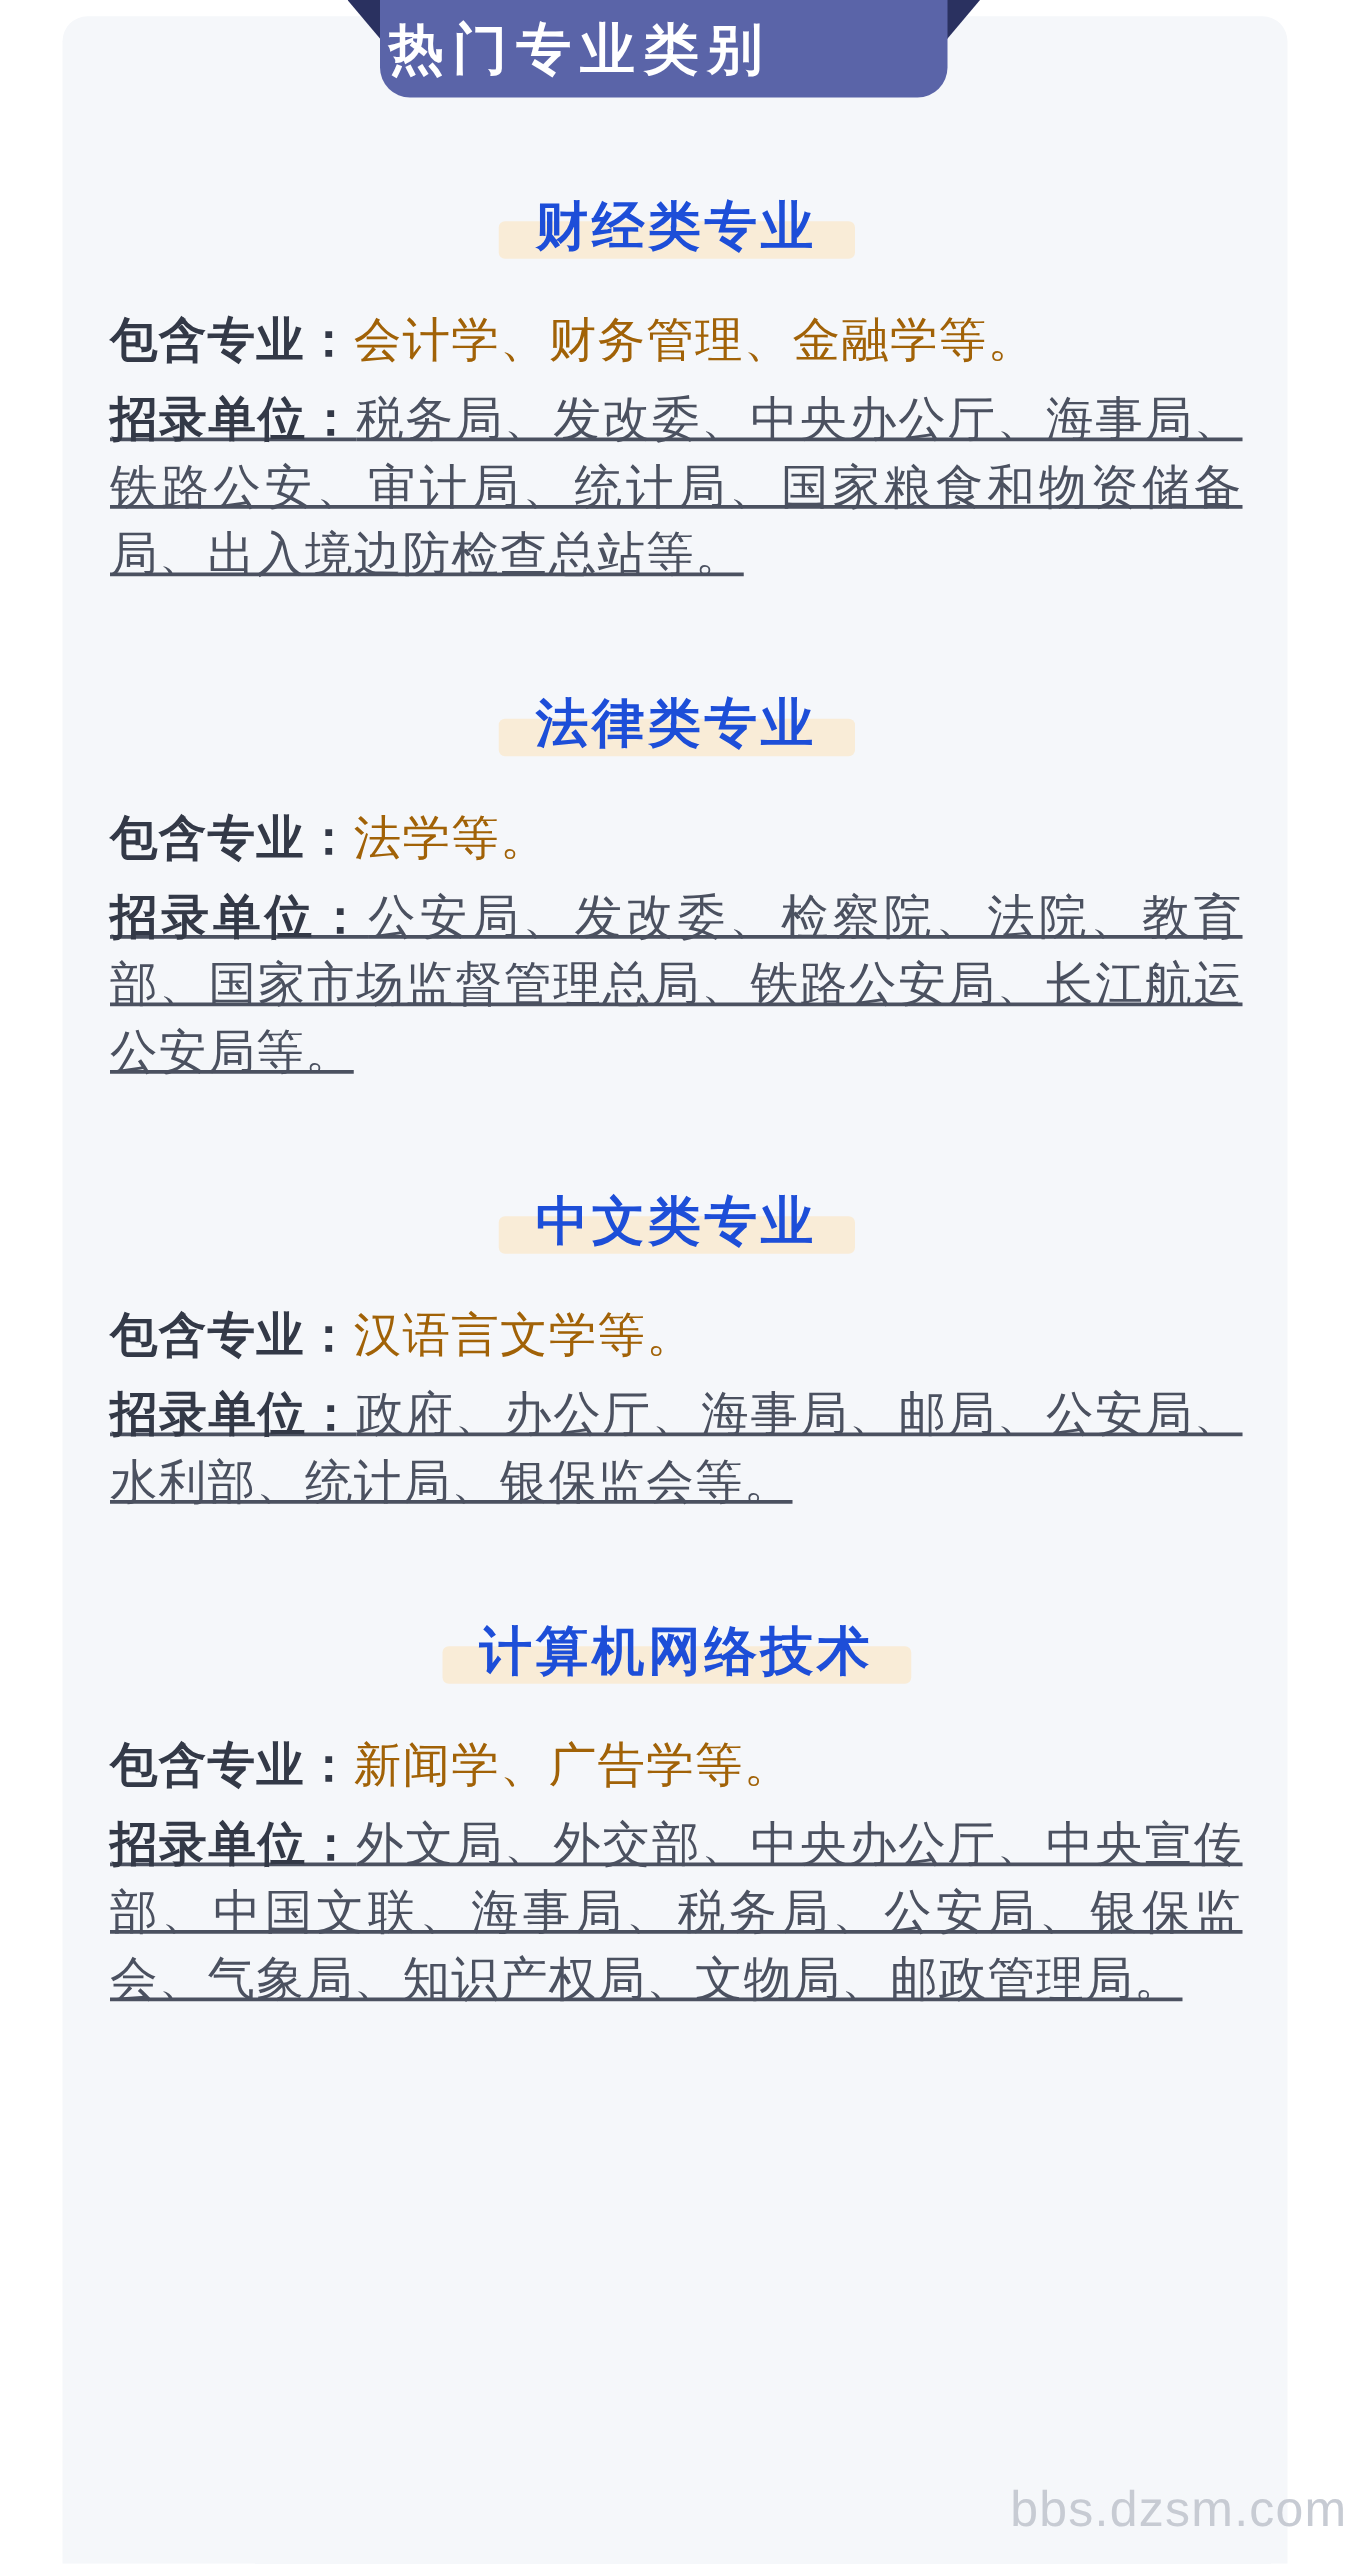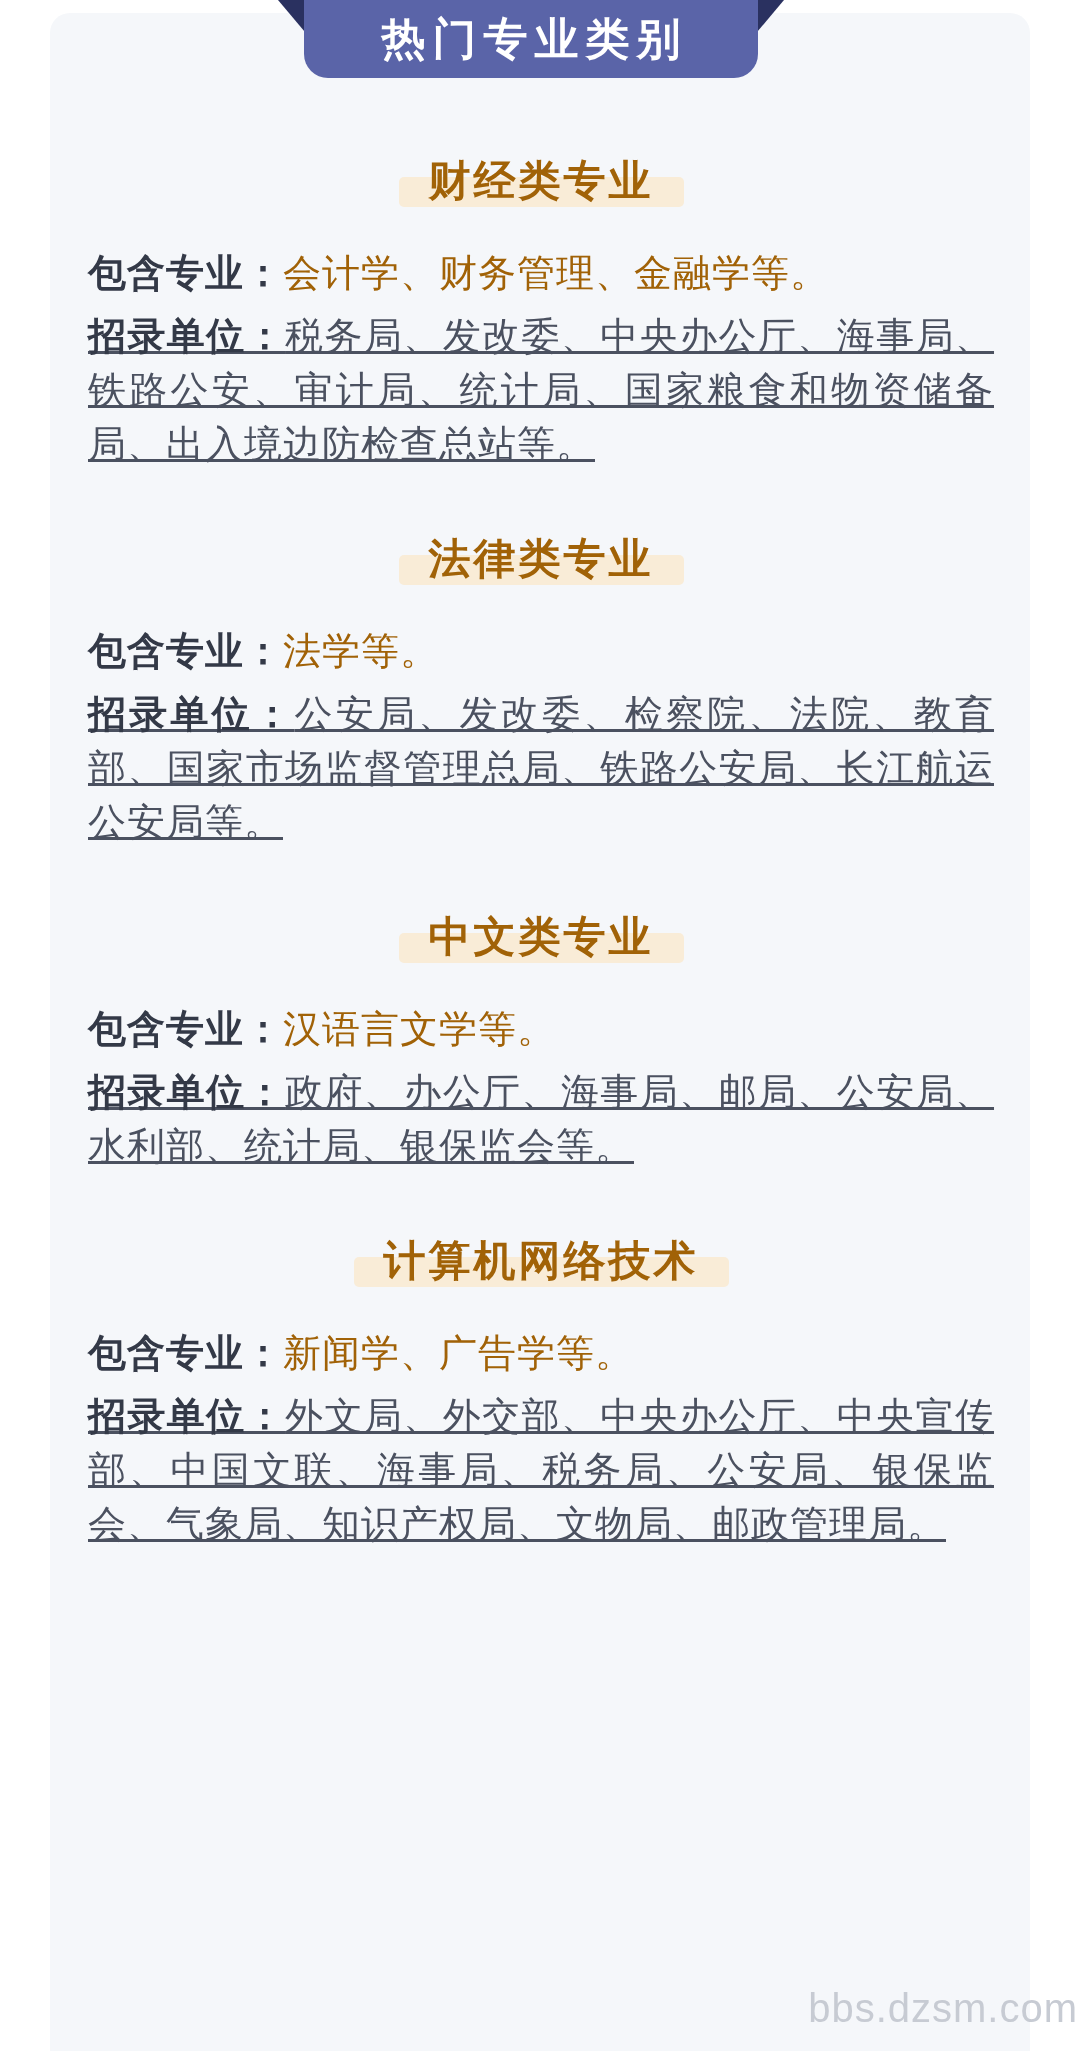--- a/index.html
+++ b/index.html
@@ -52,46 +52,45 @@
   .fold-right { right: -26px; clip-path: polygon(0 0, 100% 0, 0 100%); }
   .banner {
     position: absolute;
     left: 0; top: 0;
     width: 454px;
     height: 78px;
     background: #5a64a8;
     border-radius: 0 0 24px 24px;
     display: flex;
     align-items: center;
-    justify-content: center;
   }
   .banner-title {
     color: #ffffff;
     font-size: 44px;
     font-weight: bold;
     letter-spacing: 7px;
     padding-left: 7px; 
     white-space: nowrap;
   }
   
-  .section { margin-top: 60px; }
+  .section { margin-top: 80px; }
   .section.first { margin-top: 0; }
   .heading {
     display: flex;
     justify-content: center;
     height: 48px;
     margin-bottom: 45px;
   }
   .heading-inner { position: relative; display: inline-block; }
   .heading-text {
     position: relative;
     z-index: 1;
     font-size: 42px;
     font-weight: bold;
-    color: #a16207;
+    color: #1d4ed8;
     letter-spacing: 3px;
     white-space: nowrap;
   }
   .hl {
     position: absolute;
     left: -30px;
     right: -30px;
     top: 24px;
     height: 30px;
     background: #f9ecd7;

